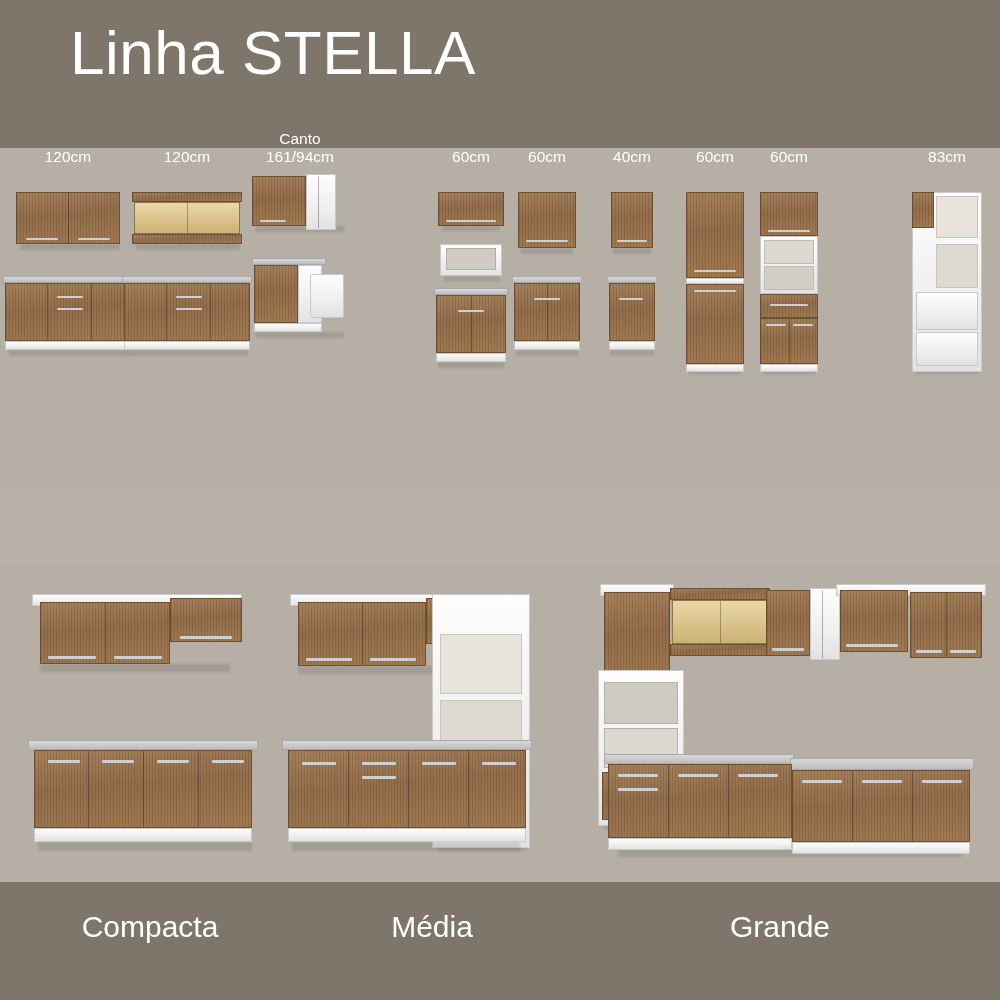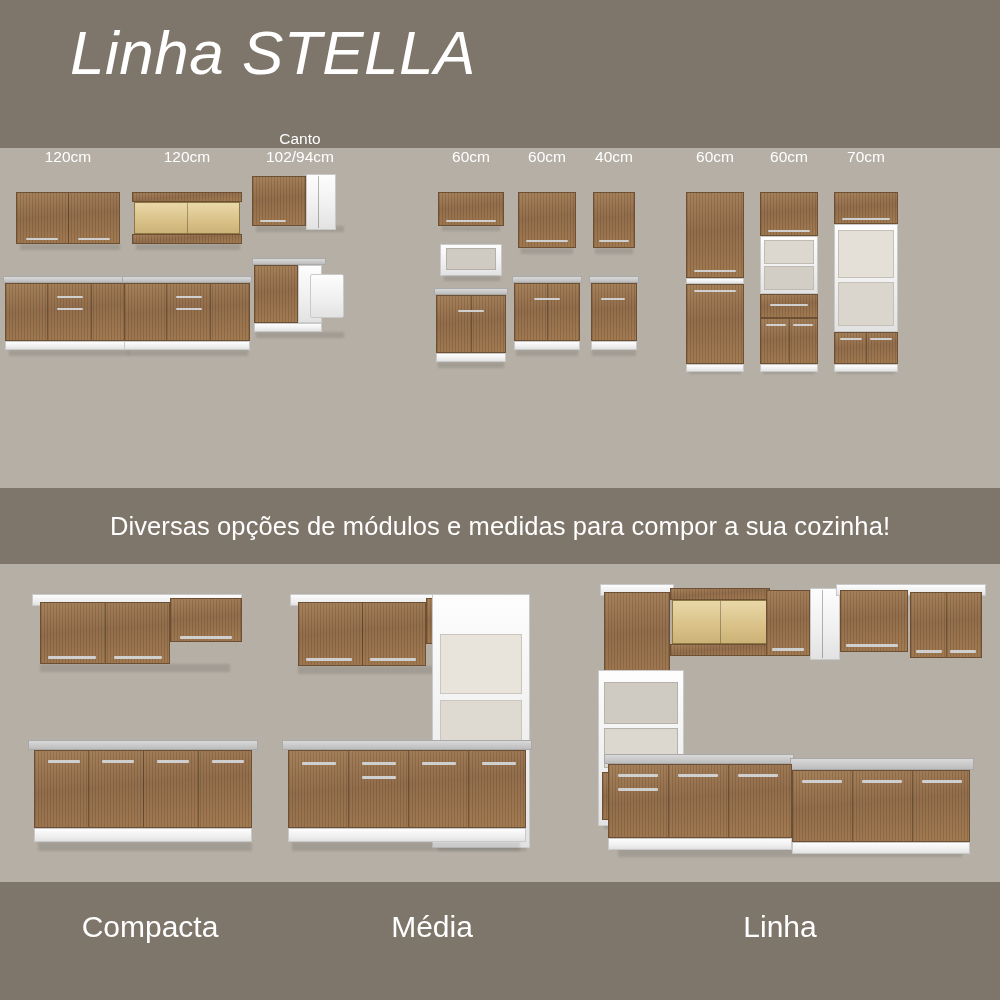--- a/index.html
+++ b/index.html
@@ -17,21 +17,20 @@
     position: absolute; left: 0; top: 0; width: 1000px; height: 148px;
     background: #7e766a;
     padding: 18px 0 0 70px;
   }
   .header .sub {
     font-size: 31px; line-height: 36px; font-weight: normal; letter-spacing: .2px;
   }
   .header .title {
     font-size: 62px; line-height: 66px; font-weight: normal; letter-spacing: .5px;
     margin-top: 2px;
-    font-style: italic;
   }
 
   
   .modules {
     position: absolute; left: 0; top: 148px; width: 1000px; height: 340px;
     background: #b5afa5;
   }
   .mod-col {
     position: absolute; top: 0;
     display: flex; flex-direction: column; align-items: center;
@@ -137,21 +136,21 @@
         <div class="seam" style="left:44px;top:8px;width:1px;height:56px;"></div>
         <div class="seam" style="left:88px;top:8px;width:1px;height:56px;"></div>
         <div class="handle" style="left:54px;top:20px;width:26px;height:2px;"></div>
         <div class="handle" style="left:54px;top:32px;width:26px;height:2px;"></div>
         <div class="white" style="position:absolute;left:2px;top:65px;width:126px;height:9px;"></div>
       </div>
     </div>
 
     <div class="mod-col" style="left:248px; width:104px;">
       <div class="mod-label" style="margin-top:-18px;">Canto
-102/94cm</div>
+161/94cm</div>
       <div class="cab" style="width:96px;height:60px;margin-top:8px;">
         <div class="shadow" style="left:4px;top:52px;width:88px;height:6px;"></div>
         <div class="wood" style="position:absolute;left:0;top:2px;width:54px;height:50px;"></div>
         <div class="handle" style="left:8px;top:46px;width:26px;height:2px;"></div>
         <div class="white" style="position:absolute;left:54px;top:0;width:30px;height:56px;"></div>
         <div class="seam" style="left:66px;top:2px;width:1px;height:52px;"></div>
       </div>
       <div class="cab" style="width:96px;height:82px;margin-top:24px;">
         <div class="shadow" style="left:4px;top:74px;width:88px;height:6px;"></div>
         <div class="top" style="position:absolute;left:0;top:0;width:74px;height:7px;"></div>
@@ -193,21 +192,21 @@
       <div class="cab" style="width:70px;height:80px;margin-top:20px;">
         <div class="shadow" style="left:4px;top:74px;width:62px;height:6px;"></div>
         <div class="top" style="position:absolute;left:0;top:0;width:70px;height:7px;"></div>
         <div class="wood" style="position:absolute;left:2px;top:7px;width:66px;height:58px;"></div>
         <div class="seam" style="left:35px;top:8px;width:1px;height:56px;"></div>
         <div class="handle" style="left:22px;top:22px;width:26px;height:2px;"></div>
         <div class="white" style="position:absolute;left:2px;top:65px;width:66px;height:9px;"></div>
       </div>
     </div>
 
-    <div class="mod-col" style="left:586px; width:56px;">
+    <div class="mod-col" style="left:604px; width:56px;">
       <div class="mod-label">40cm</div>
       <div class="cab" style="width:42px;height:64px;margin-top:26px;">
         <div class="shadow" style="left:2px;top:56px;width:38px;height:6px;"></div>
         <div class="wood" style="position:absolute;left:0;top:0;width:42px;height:56px;"></div>
         <div class="handle" style="left:6px;top:48px;width:30px;height:2px;"></div>
       </div>
       <div class="cab" style="width:50px;height:80px;margin-top:20px;">
         <div class="shadow" style="left:3px;top:74px;width:44px;height:6px;"></div>
         <div class="top" style="position:absolute;left:0;top:0;width:50px;height:7px;"></div>
         <div class="wood" style="position:absolute;left:2px;top:7px;width:46px;height:58px;"></div>
@@ -242,43 +241,36 @@
         <div class="wood" style="position:absolute;left:0;top:102px;width:58px;height:24px;"></div>
         <div class="handle" style="left:10px;top:112px;width:38px;height:2px;"></div>
         <div class="wood" style="position:absolute;left:0;top:126px;width:58px;height:46px;"></div>
         <div class="seam" style="left:29px;top:127px;width:1px;height:44px;"></div>
         <div class="handle" style="left:6px;top:132px;width:20px;height:2px;"></div>
         <div class="handle" style="left:33px;top:132px;width:20px;height:2px;"></div>
         <div class="white" style="position:absolute;left:0;top:172px;width:58px;height:8px;"></div>
       </div>
     </div>
 
-    <div class="mod-col" style="left:830px; width:72px;">
-      <div class="mod-label">70cm</div>
-      <div class="cab" style="width:64px;height:184px;margin-top:26px;">
-        <div class="shadow" style="left:3px;top:176px;width:58px;height:6px;"></div>
-        <div class="wood" style="position:absolute;left:0;top:0;width:64px;height:32px;"></div>
-        <div class="handle" style="left:8px;top:26px;width:48px;height:2px;"></div>
-        <div class="white" style="position:absolute;left:0;top:32px;width:64px;height:108px;"></div>
-        <div class="nichedark" style="position:absolute;left:4px;top:38px;width:56px;height:48px;background:#e4e0d8;border-color:#c4c0b8;"></div>
-        <div class="nichedark" style="position:absolute;left:4px;top:90px;width:56px;height:44px;background:#dad6ce;border-color:#c4c0b8;"></div>
-        <div class="wood" style="position:absolute;left:0;top:140px;width:64px;height:32px;"></div>
-        <div class="seam" style="left:32px;top:141px;width:1px;height:30px;"></div>
-        <div class="handle" style="left:6px;top:146px;width:22px;height:2px;"></div>
-        <div class="handle" style="left:36px;top:146px;width:22px;height:2px;"></div>
-        <div class="white" style="position:absolute;left:0;top:172px;width:64px;height:8px;"></div>
-      </div>
-    </div>
-
+
+    <div class="mod-col" style="left:904px; width:86px;">
+      <div class="mod-label">83cm</div>
+      <div class="cab" style="width:70px;height:184px;margin-top:26px;">
+        <div class="shadow" style="left:3px;top:176px;width:64px;height:6px;"></div>
+        <div class="white" style="position:absolute;left:0;top:0;width:70px;height:180px;"></div>
+        <div class="wood" style="position:absolute;left:0;top:0;width:22px;height:36px;"></div>
+        <div class="nichedark" style="position:absolute;left:24px;top:4px;width:42px;height:42px;background:#e8e4dc;border-color:#c8c4bc;"></div>
+        <div class="nichedark" style="position:absolute;left:24px;top:52px;width:42px;height:44px;background:#ddd9d1;border-color:#c8c4bc;"></div>
+        <div class="white" style="position:absolute;left:4px;top:100px;width:62px;height:38px;"></div>
+        <div class="white" style="position:absolute;left:4px;top:140px;width:62px;height:34px;"></div>
+      </div>
+    </div>
 
   </div>
 
-  <div class="tagline">
-    <span>Diversas opções de módulos e medidas para compor a sua cozinha!</span>
-  </div>
 
   <div class="kitchens">
 
     <div class="kit" style="left:18px;top:16px;width:250px;height:280px;">
 
       <div class="cab" style="position:absolute;left:14px;top:14px;width:210px;height:80px;">
         <div class="shadow" style="left:8px;top:70px;width:190px;height:8px;"></div>
         <div class="white" style="position:absolute;left:0;top:0;width:210px;height:12px;"></div>
         <div class="wood" style="position:absolute;left:8px;top:8px;width:130px;height:62px;"></div>
         <div class="seam" style="left:73px;top:9px;width:1px;height:60px;"></div>
@@ -402,16 +394,16 @@
         <div class="white" style="position:absolute;left:4px;top:84px;width:184px;height:12px;"></div>
         <div class="white" style="position:absolute;left:188px;top:88px;width:178px;height:12px;"></div>
       </div>
     </div>
 
   </div>
 
   <div class="footer">
     <div class="foot-label" style="left:312px;width:240px;">Média</div>
     <div class="foot-label" style="left:30px;width:240px;">Compacta</div>
-    <div class="foot-label" style="left:660px;width:240px;">Linha</div>
+    <div class="foot-label" style="left:660px;width:240px;">Grande</div>
   </div>
 
 </div>
 
 </body></html>

